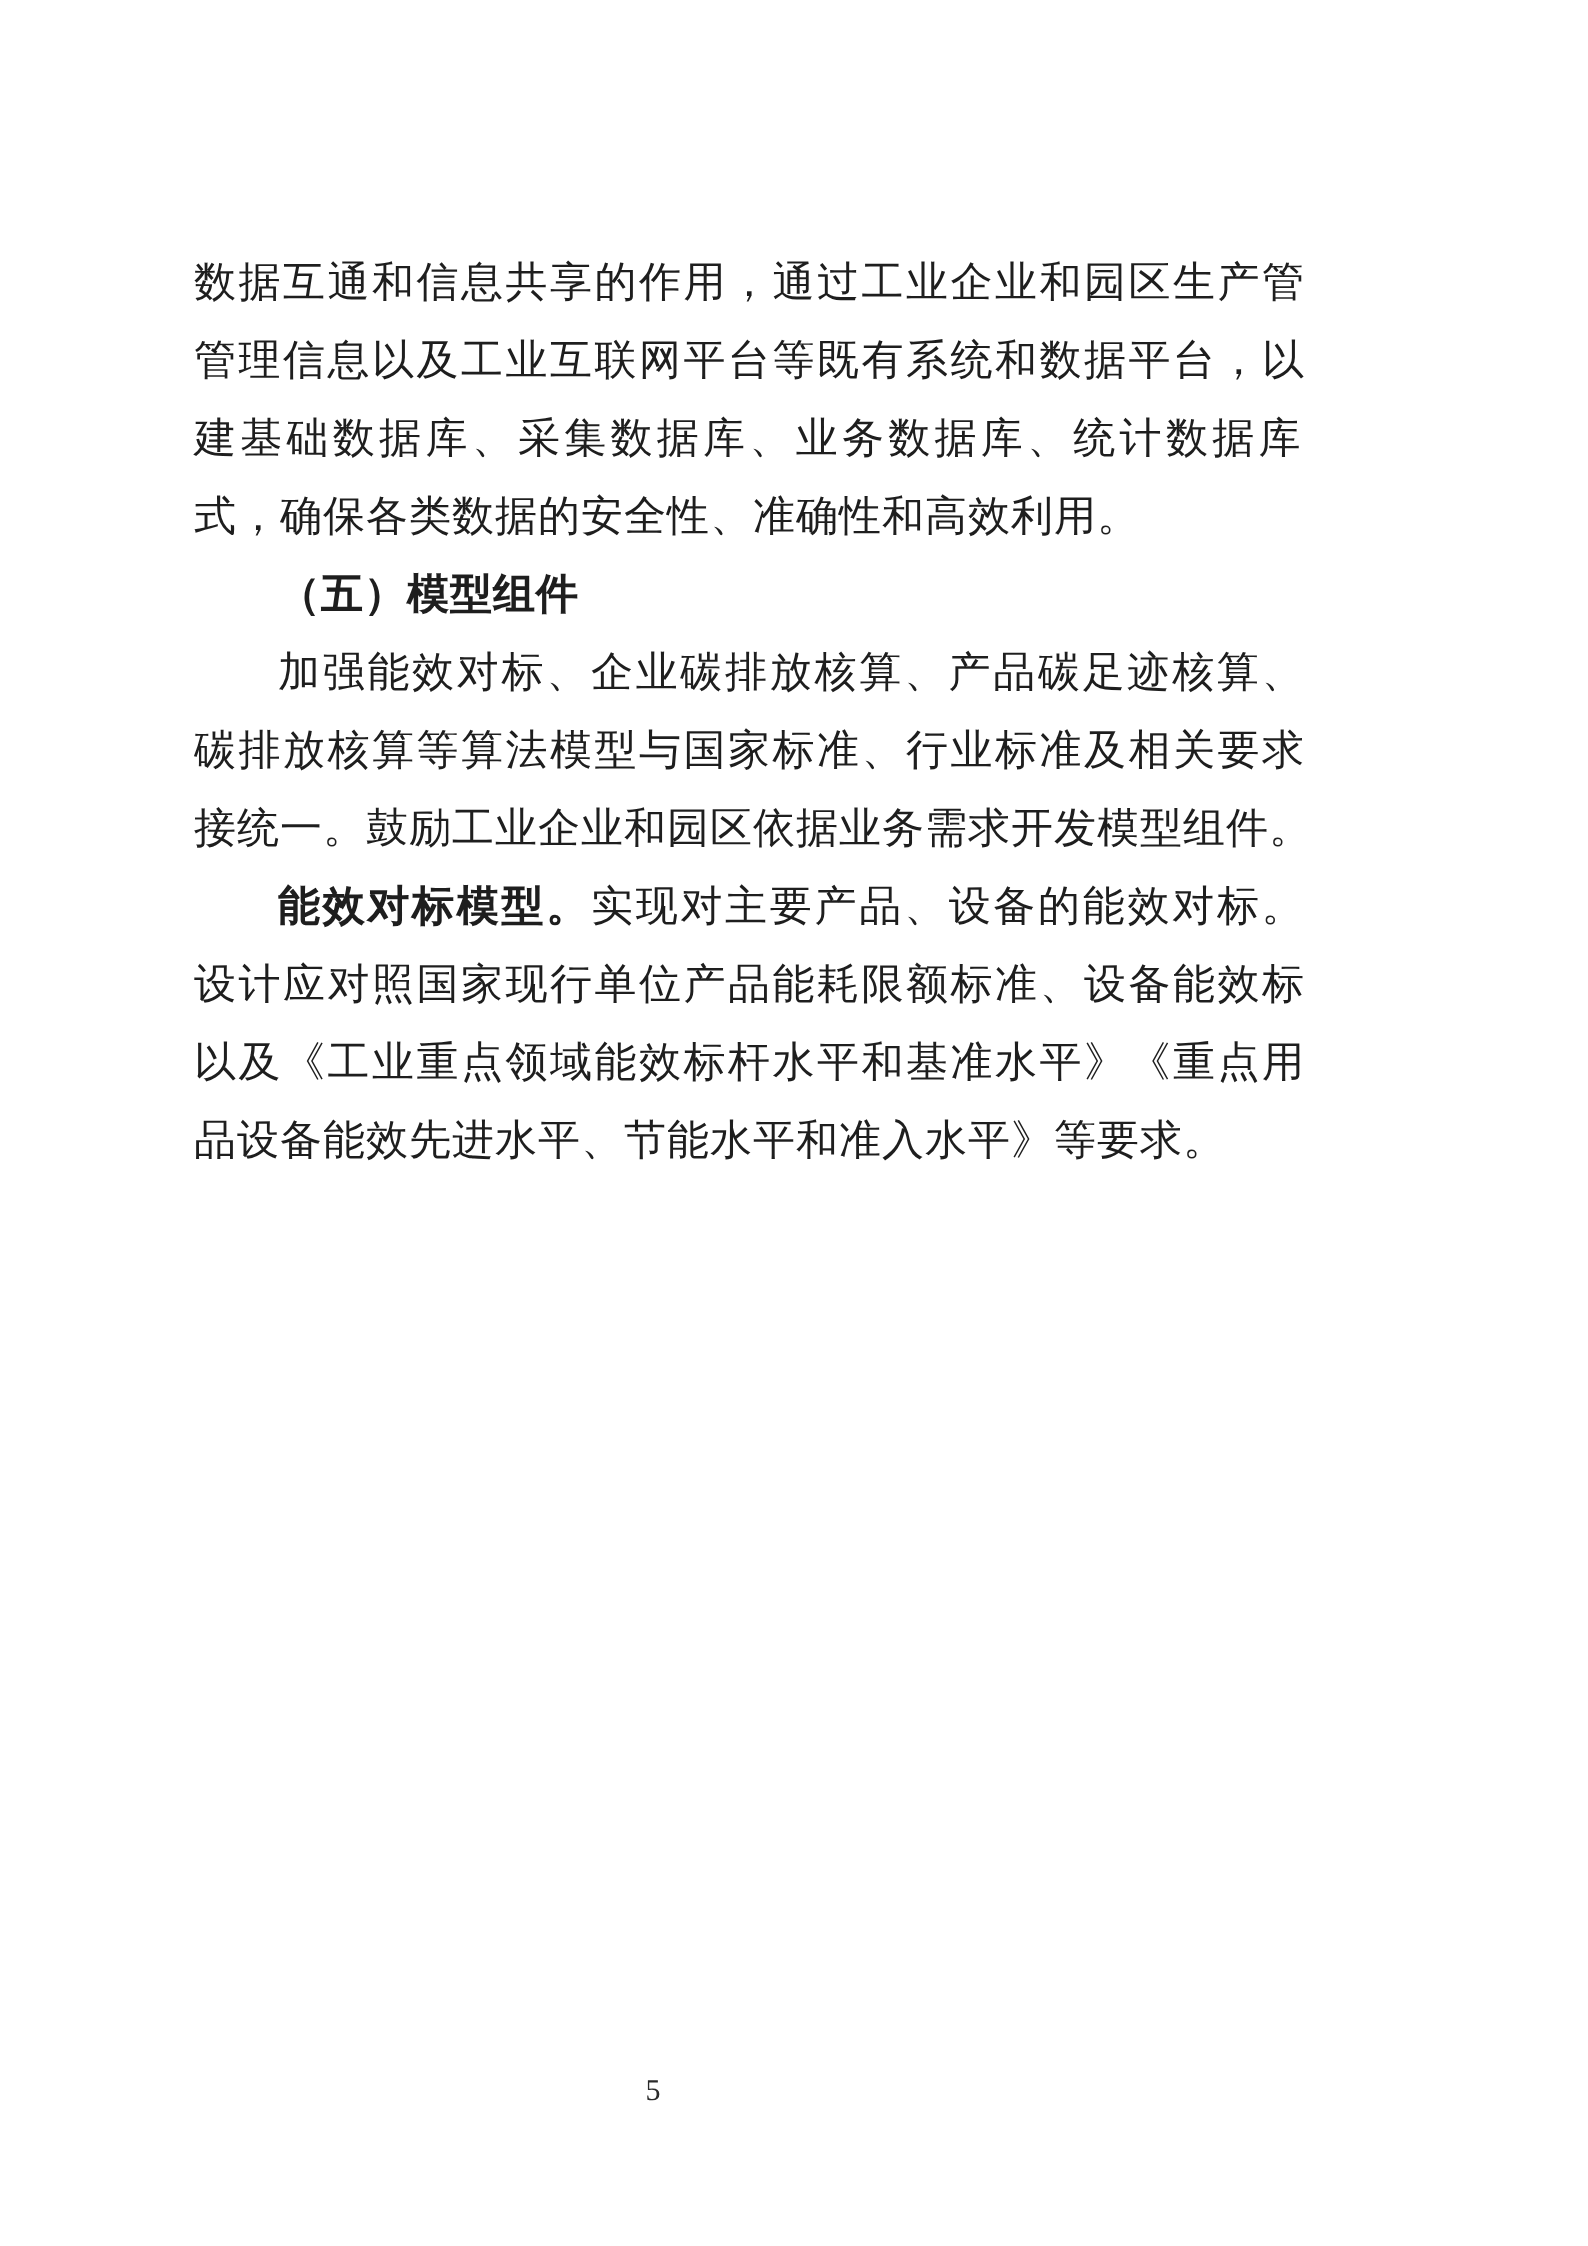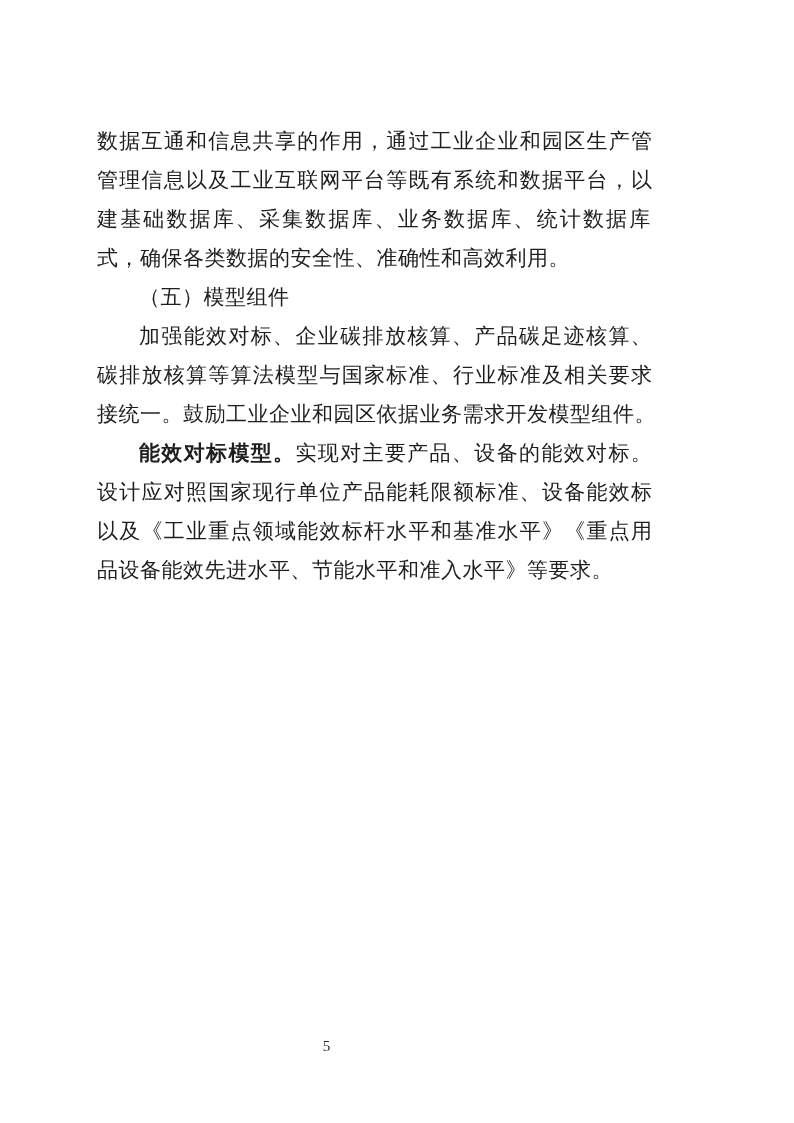--- a/index.html
+++ b/index.html
@@ -31,21 +31,21 @@
     padding: 0;
     text-indent: 2em;
   }
   .para.no-indent {
     text-indent: 0;
   }
   .heading {
     margin: 0;
     padding: 0;
     text-indent: 2em;
-    font-weight: normal;
+    font-weight: bold;
   }
   .lead {
     font-weight: bold;
   }
   .cutoff {
     text-align-last: justify;
   }
   .page-number {
     position: absolute;
     top: 1036px;

